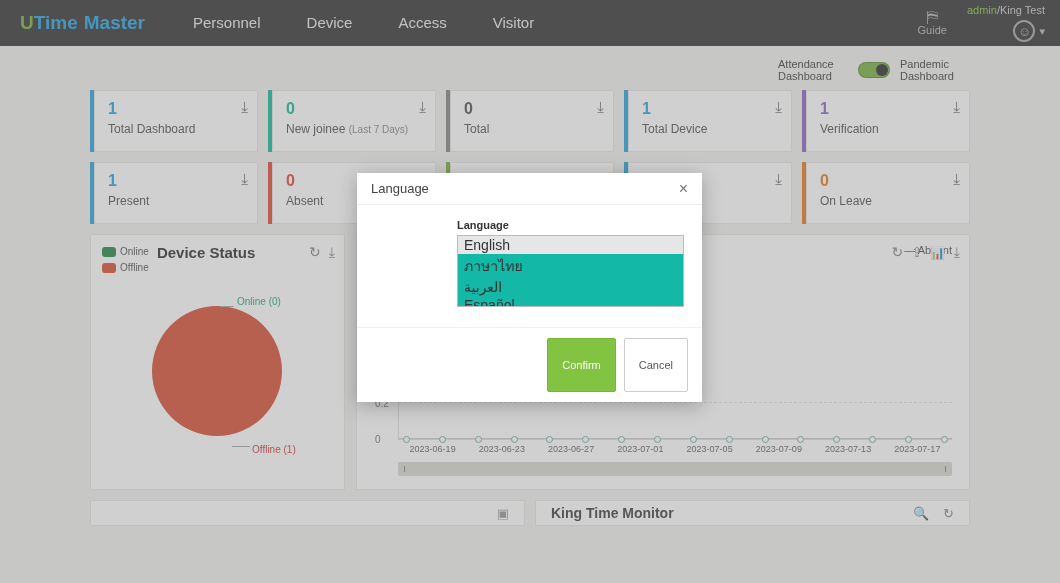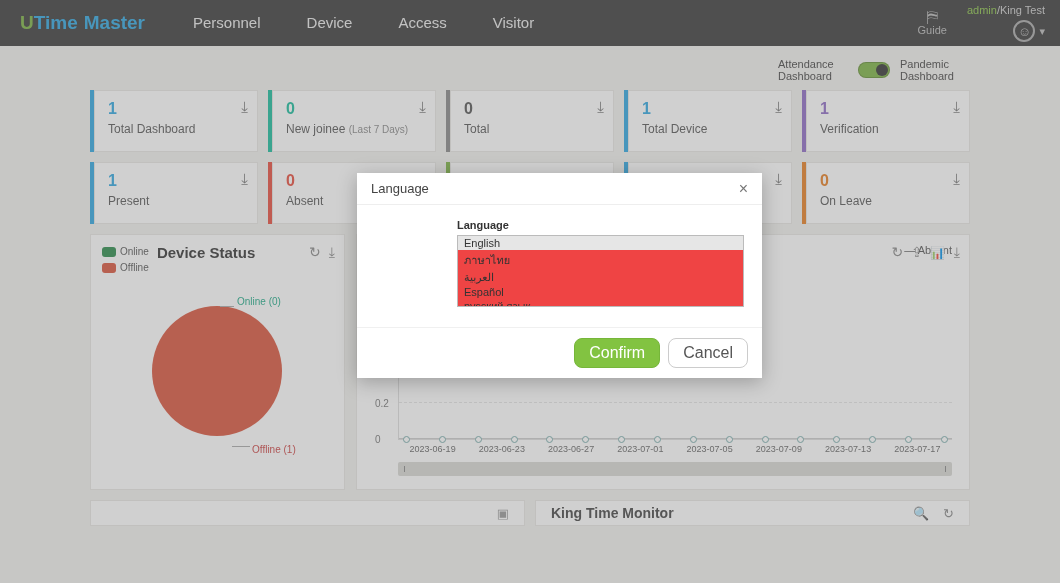--- a/index.html
+++ b/index.html
@@ -120,41 +120,41 @@
   .bottom-panel { background:#fff; height:26px; flex:1; box-shadow: 0 0 0 1px #e8e7e4 inset; display:flex; align-items:center; padding:0 16px; color:#444;}
   .bottom-panel .bp-title { font-weight:bold; font-size:14px; margin-left:auto;}
   .bottom-panel.r { justify-content:space-between;}
   .bottom-panel .mag { color:#d33; font-size:13px;}
 
   
   .mask {
     position:absolute; inset:0; background:rgba(120,120,120,.35);
   }
   .dialog {
-    position:absolute; left:357px; top:173px; width:405px; background:#fff;
+    position:absolute; left:357px; top:173px; width:345px; background:#fff;
     box-shadow:0 4px 18px rgba(0,0,0,.25);
   }
   .dlg-head {
     padding:8px 14px; border-bottom:1px solid #eee; display:flex; align-items:center;
     font-size:13px; color:#444;
   }
   .dlg-head .x { margin-left:auto; cursor:pointer; color:#777; font-size:16px; line-height:14px;}
   .dlg-body { padding:14px 18px 20px 100px; }
   .dlg-body .fld-label { font-size:11px; font-weight:bold; color:#333; margin-bottom:4px;}
   .lang-list {
-    border:1px solid #bbb; height:72px; overflow:hidden; font-size:11px;
-    background:#ef4444;
+    border:1px solid #bbb; height:72px; overflow:hidden; font-size:14px;
+    background:#14b8a6;
   }
   .lang-list .opt { padding:1px 6px; color:#333;}
   .lang-list .opt.sel { background:#e6e6e6;}
   .dlg-foot {
     padding:10px 14px; display:flex; justify-content:flex-end; gap:8px; border-top:1px solid #f0f0f0;
   }
   .btn {
-    padding:5px 14px; font-size:16px; border-radius:8px; cursor:pointer; border:1px solid #ccc; background:#fff; color:#555;
+    padding:20px 14px; font-size:11px; border-radius:2px; cursor:pointer; border:1px solid #ccc; background:#fff; color:#555;
   }
   .btn.primary { background:#82c341; border-color:#76b63a; color:#fff;}
 
   .dl-icon::before { content:"⤓"; }
   .ref-icon::before { content:"↻"; }
   .bars-icon::before { content:"📊"; font-size:12px;}
   .up-icon::before { content:"⇪"; }
 </style>
 </head>
 <body>

